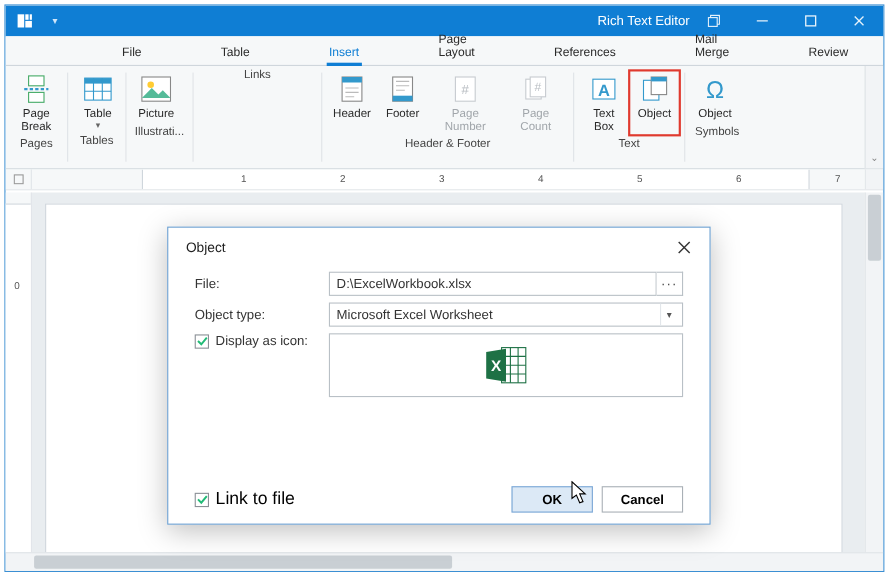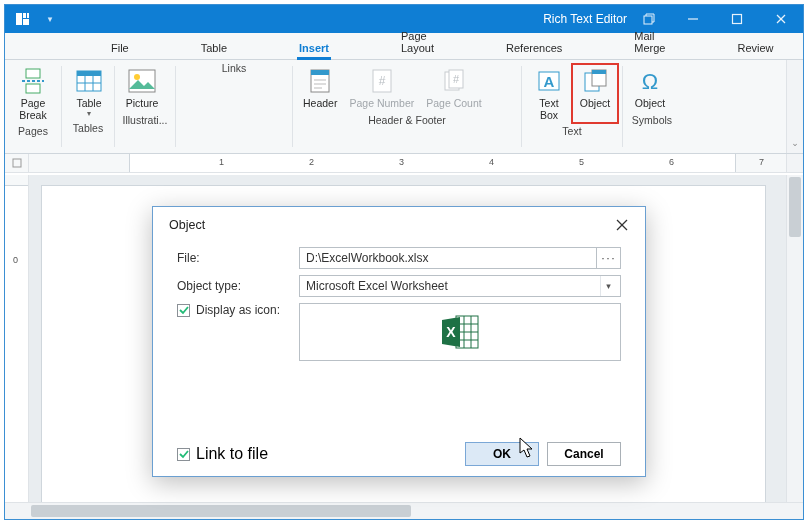--- a/index.html
+++ b/index.html
@@ -8,21 +8,21 @@
 
   .titlebar { background:#0f7ed4; height:28px; display:flex; align-items:center; color:#fff; font-size:12px; }
   .titlebar .icon-slot { width:36px; display:flex; align-items:center; justify-content:center; }
   .titlebar .dd { width:18px; text-align:center; font-size:9px; color:#cfe6fa; }
   .titlebar .title { flex:1; text-align:right; }
   .winbtns { display:flex; }
   .winbtn { width:44px; height:28px; display:flex; align-items:center; justify-content:center; color:#e6f2fb; }
 
   .tabs { background:#f6f8f9; height:27px; display:flex; align-items:flex-end; border-bottom:1px solid #cfd6dc; padding-left:56px; gap:20px; }
   .tab { font-size:11px; color:#2a2a2a; padding:4px 2px 5px 2px; position:relative;margin-left:48px; }
-  .tab.active { color:#0f7ed4;font-weight:bold; }
+  .tab.active { color:#0f7ed4; }
   .tab.active::after { content:""; position:absolute; left:0; right:0; bottom:-1px; height:3px; background:#0f7ed4; }
 
   .ribbon { background:#f6f8f9; border-bottom:1px solid #cfd6dc; height:94px; display:flex; }
   .grp { display:flex; flex-direction:column; align-items:stretch; }
   .grp .row { display:flex; padding:4px 4px 0 4px; }
   .grp .lbl { font-size:10.5px; color:#444; text-align:center; padding:2px 0 4px 0; white-space:nowrap; overflow:hidden; text-overflow:ellipsis; }
   .sep { width:1px; background:#dfe3e7; margin:6px 0; }
   .btn { display:flex; flex-direction:column; align-items:center; justify-content:flex-start; padding:2px 6px; min-width:46px; }
   .btn.highlight { outline:2px solid #e03a2f; outline-offset:-1px; }
   .btn .ic { width:30px; height:30px; display:flex; align-items:center; justify-content:center; }
@@ -190,20 +190,32 @@
               <svg width="22" height="26" viewBox="0 0 22 26">
                 <rect x="2" y="2" width="18" height="22" fill="#fff" stroke="#888"></rect>
                 <rect x="2" y="2" width="18" height="5" fill="#39c"></rect>
                 <line x1="5" y1="12" x2="17" y2="12" stroke="#bbb"></line>
                 <line x1="5" y1="16" x2="17" y2="16" stroke="#bbb"></line>
                 <line x1="5" y1="20" x2="13" y2="20" stroke="#bbb"></line>
               </svg>
             </div>
           <div class="cap">Header</div>
         </div>
+        <div class="btn">
+          <div class="ic">
+              <svg width="22" height="26" viewBox="0 0 22 26">
+                <rect x="2" y="2" width="18" height="22" fill="#fff" stroke="#888"></rect>
+                <rect x="2" y="19" width="18" height="5" fill="#39c"></rect>
+                <line x1="5" y1="6" x2="17" y2="6" stroke="#bbb"></line>
+                <line x1="5" y1="10" x2="17" y2="10" stroke="#bbb"></line>
+                <line x1="5" y1="14" x2="13" y2="14" stroke="#bbb"></line>
+              </svg>
+            </div>
+          <div class="cap">Footer</div>
+        </div>
         <div class="btn dis">
           <div class="ic">
               <svg width="22" height="26" viewBox="0 0 22 26">
                 <rect x="2" y="2" width="18" height="22" fill="#fff" stroke="#c7cbd0"></rect>
                 <text x="11" y="17" font-size="12" text-anchor="middle" fill="#b9bec3">#</text>
               </svg>
             </div>
           <div class="cap">Page Number</div>
         </div>
         <div class="btn dis">

